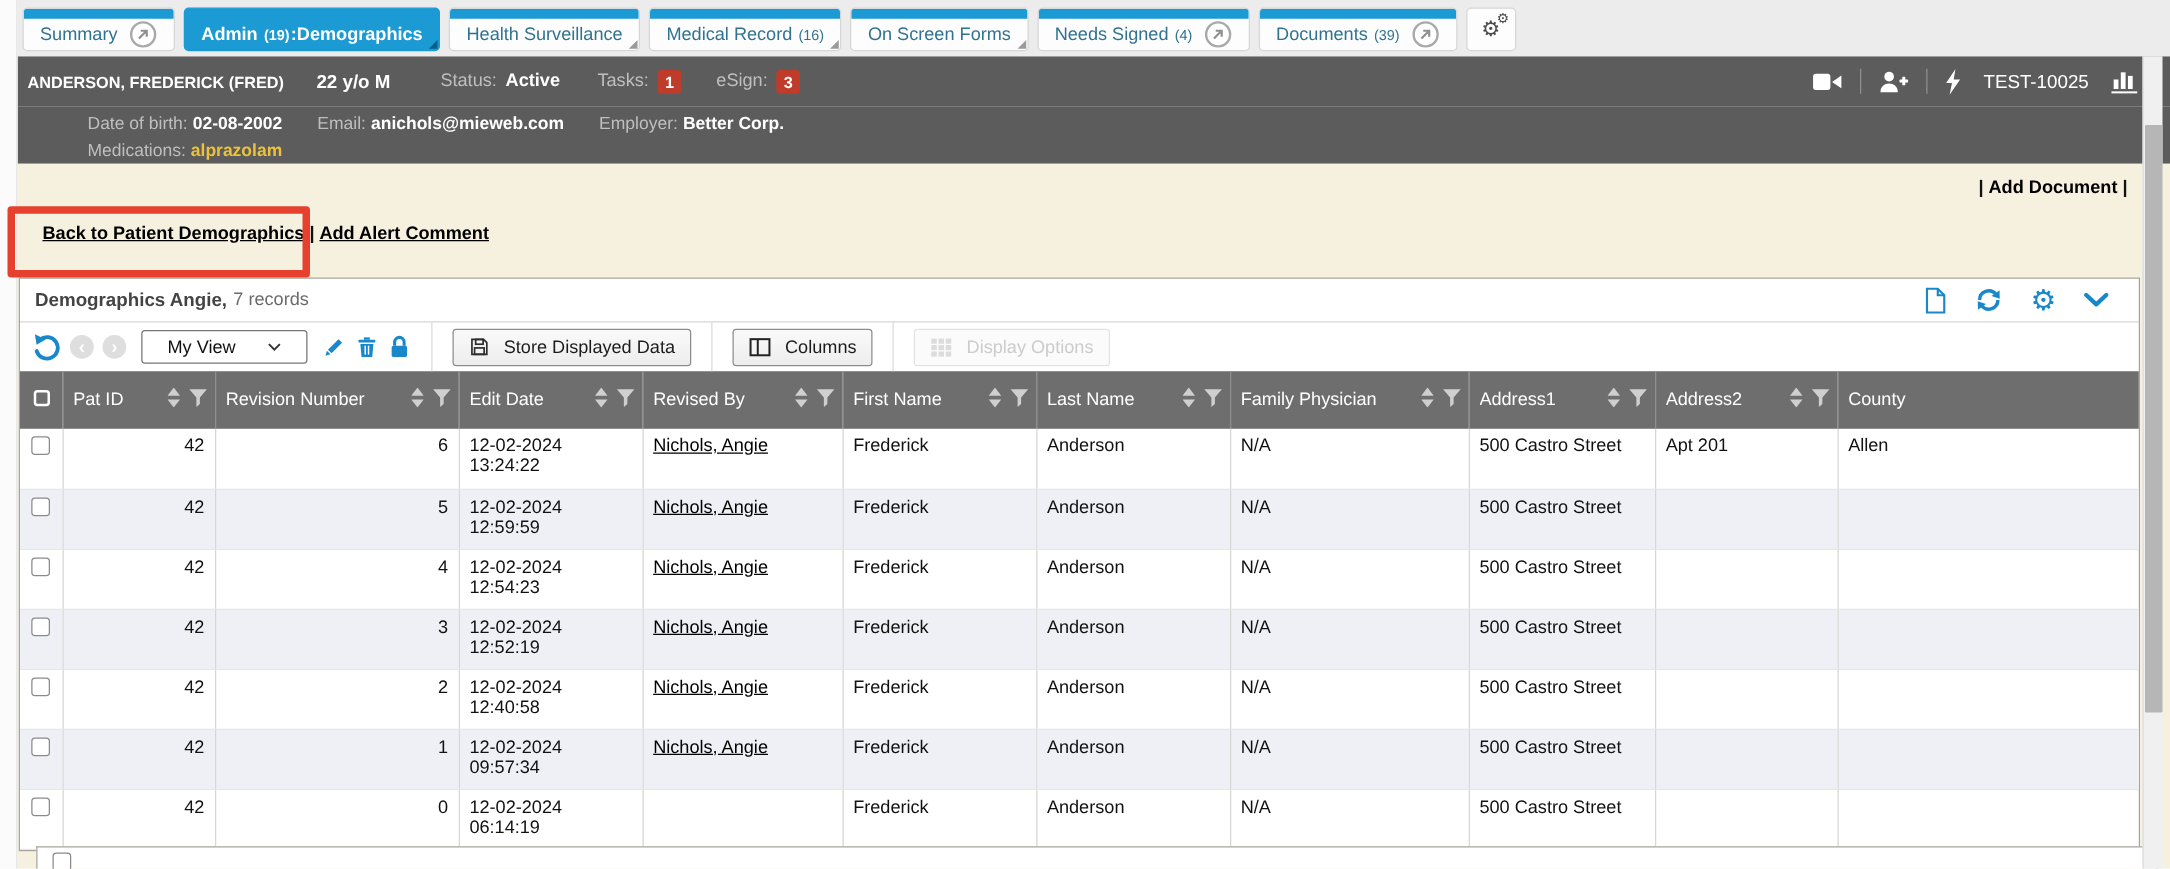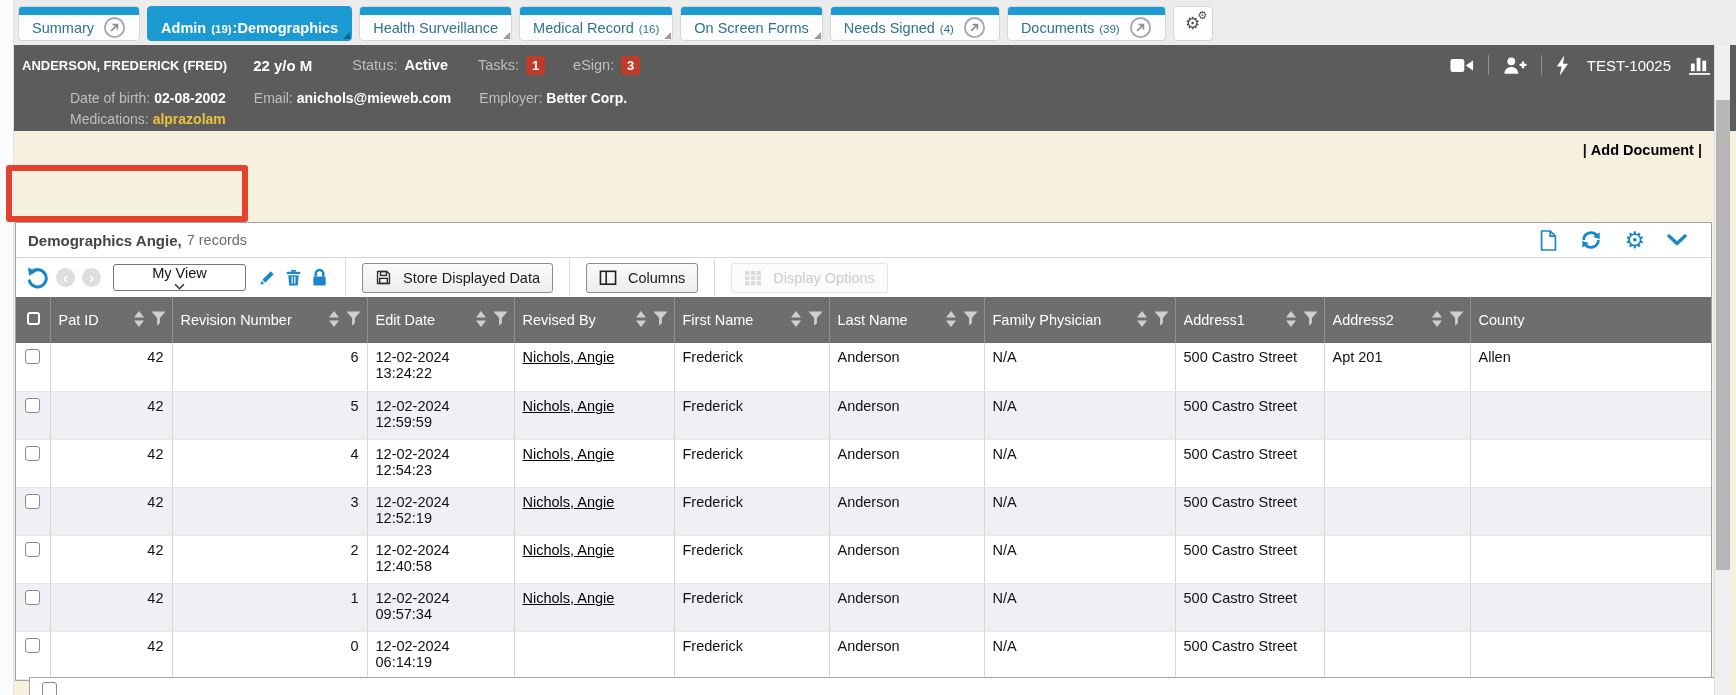--- a/index.html
+++ b/index.html
@@ -67,21 +67,21 @@
   .panel-header { height:34px; display:flex; align-items:center; padding:0 24px 0 12px; }
   .ph-title { font-weight:bold; color:#444; font-size:15px; }
   .ph-records { color:#6b6b6b; font-size:14.5px; margin-left:5px; }
   .ph-icons { margin-left:auto; display:flex; align-items:center; gap:22px; }
   .ph-icons .icon-btn { color:#1888cb; }
   .gear-glyph { font-size:23px; color:#1888cb; line-height:1; cursor:pointer; }
 
   .toolbar { height:40px; border-top:1px solid #d6d6d6; display:flex; align-items:center; padding:0 10px; position:relative; }
   .navcirc { width:19px; height:19px; border-radius:50%; background:#dedede; color:#fff; font-size:15px; font-weight:bold; display:inline-flex; align-items:center; justify-content:center; line-height:1; cursor:default; }
   .tb-gap-s { width:7px; } .tb-gap-m { width:12px; }
-  .view-select { width:133px; height:27px; border:1px solid #767676; border-radius:3px; background:#fff; display:flex; align-items:center; padding:0 20px; font-size:14.5px; color:#111; cursor:pointer;flex-direction:column; }
+  .view-select { width:133px; height:27px; border:1px solid #767676; border-radius:3px; background:#fff; display:flex; align-items:center; padding:0 20px; font-size:14.5px; color:#111; cursor:pointer; }
   .view-select .vs-label { flex:1; }
   .tb-divider { width:1px; align-self:stretch; background:#dcdcdc; margin:0 16px; }
   .btn { height:30px; display:inline-flex; align-items:center; gap:11px; padding:0 12px; background:linear-gradient(#fafafa,#ededed); border:1px solid #8c8c8c; border-radius:3px; font-size:14.5px; color:#1c1c1c; cursor:pointer; white-space:nowrap; }
   .btn.disabled { background:#fbfbfb; border-color:#e3e3e3; color:#ccc; cursor:default; }
 
   
   table.grid { border-collapse:collapse; table-layout:fixed; width:100%; }
   table.grid th { background:#6e6e6e; height:46px; border-right:1px solid #8f8f8f; padding:0 6px 0 8px; font-weight:normal; }
   table.grid th:last-child { border-right:none; }
   .th-inner { display:flex; align-items:center; color:#fff; font-size:14.5px; white-space:nowrap; overflow:hidden; }
@@ -242,20 +242,23 @@
     <span class="pi-med">alprazolam</span>
   </div>
 </div>
 
 <div class="content">
 
   <div class="adddoc-row">
     <span class="pipe">|</span><a>Add Document</a><span class="pipe">|</span>
   </div>
 
+  <div class="links-row">
+    <a>Back to Patient Demographics</a><span class="pipe">|</span><a>Add Alert Comment</a>
+  </div>
 
   <div class="red-annotation"></div>
 
   <div class="panel">
     <div class="panel-header">
       <span class="ph-title">Demographics Angie,</span>
       <span class="ph-records">7 records</span>
       <span class="ph-icons">
         <span class="icon-btn">
           <svg viewBox="0 0 22 26" width="19" height="23" fill="#fff" stroke="#1888cb" stroke-width="2">

